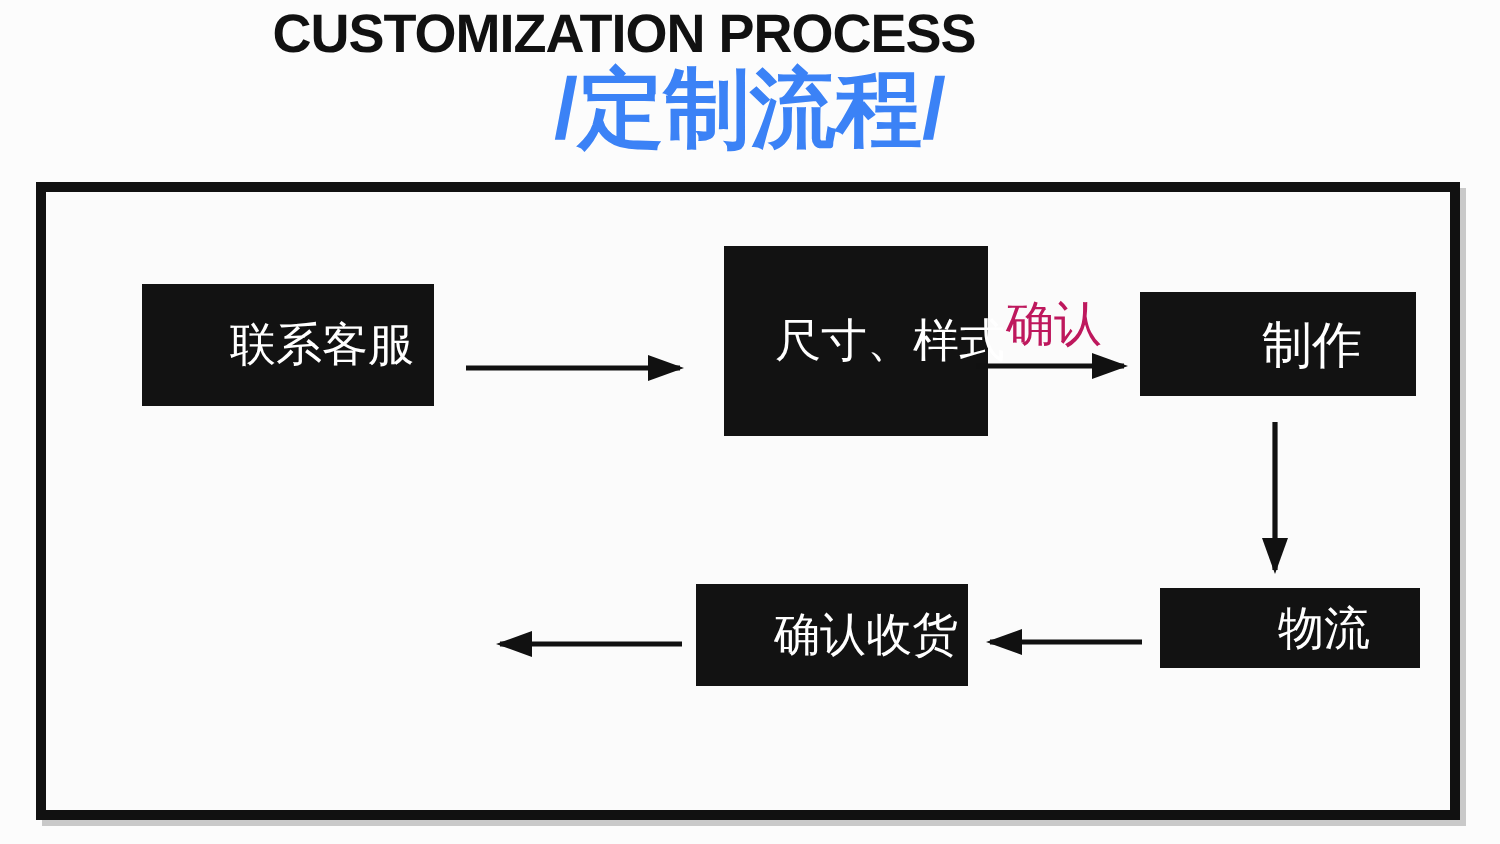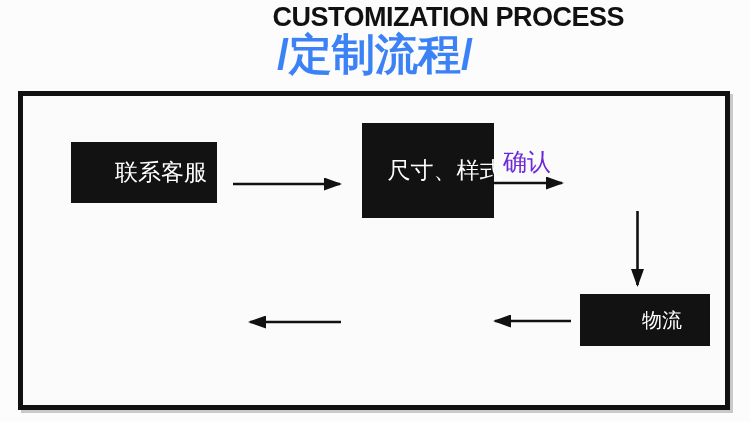--- a/index.html
+++ b/index.html
@@ -14,21 +14,21 @@
     overflow: hidden;
     background: #fcfcfc;
     font-family: "Liberation Sans", "DejaVu Sans", sans-serif;
     color: #111111;
   }
   .title-en {
     position: absolute;
     top: 2px;
     left: 0;
     width: 624px;
-    text-align: right;
+    text-align: center;
     font-size: 27px;
     font-weight: bold;
     letter-spacing: -0.5px;
     color: #111111;
     white-space: nowrap;
   }
   .title-zh {
     position: absolute;
     top: 26px;
     left: 0;
@@ -59,31 +59,31 @@
     align-items: center;
     justify-content: center;
     font-size: 23px;
     white-space: nowrap;
     text-align: center;
     padding-left: 34px;
   }
   .b1 { left: 71px;  top: 142px; width: 146px; height: 61px; }
   .b2 { left: 350px; top: 123px; width: 132px; height: 95px; margin-left: 12px; }
   .b3 { left: 570px; top: 146px; width: 138px; height: 52px; font-size: 25px; }
-  .b4 { left: 580px; top: 294px; width: 130px; height: 52px; font-size: 20px; }
+  .b4 { left: 580px; top: 294px; width: 130px; height: 40px; font-size: 23px; }
   .b5 { left: 348px; top: 292px; width: 136px; height: 51px; }
   .b6 { left: 72px;  top: 293px; width: 163px; height: 60px; }
   .arrow-label {
     position: absolute;
     left: 487px;
     top: 146px;
     width: 80px;
     text-align: center;
     font-size: 24px;
-    color: #6d28d9;
+    color: #be185d;
     white-space: nowrap;
   }
   .arrows {
     position: absolute;
     left: 0;
     top: 0;
     pointer-events: none;
   }
   .arrows line {
     stroke: #111111;
@@ -95,21 +95,23 @@
 
 <div class="stage">
 
   <div class="title-en">CUSTOMIZATION PROCESS</div>
   <div class="title-zh">/定制流程/</div>
 
   <div class="frame"></div>
 
   <div class="box b1">联系客服</div>
   <div class="box b2">尺寸、样式</div>
+  <div class="box b3">制作</div>
   <div class="box b4">物流</div>
+  <div class="box b5">确认收货</div>
 
   <div class="arrow-label">确认</div>
 
   <svg class="arrows" width="750" height="422" viewBox="0 0 750 422">
     <defs>
       <marker id="ah" markerUnits="userSpaceOnUse" markerWidth="18" markerHeight="13" refX="16" refY="6.5" orient="auto">
         <polygon points="0,0 18,6.5 0,13" fill="#111111"></polygon>
       </marker>
     </defs>
     <line x1="233" y1="184" x2="340" y2="184" marker-end="url(#ah)"></line>

